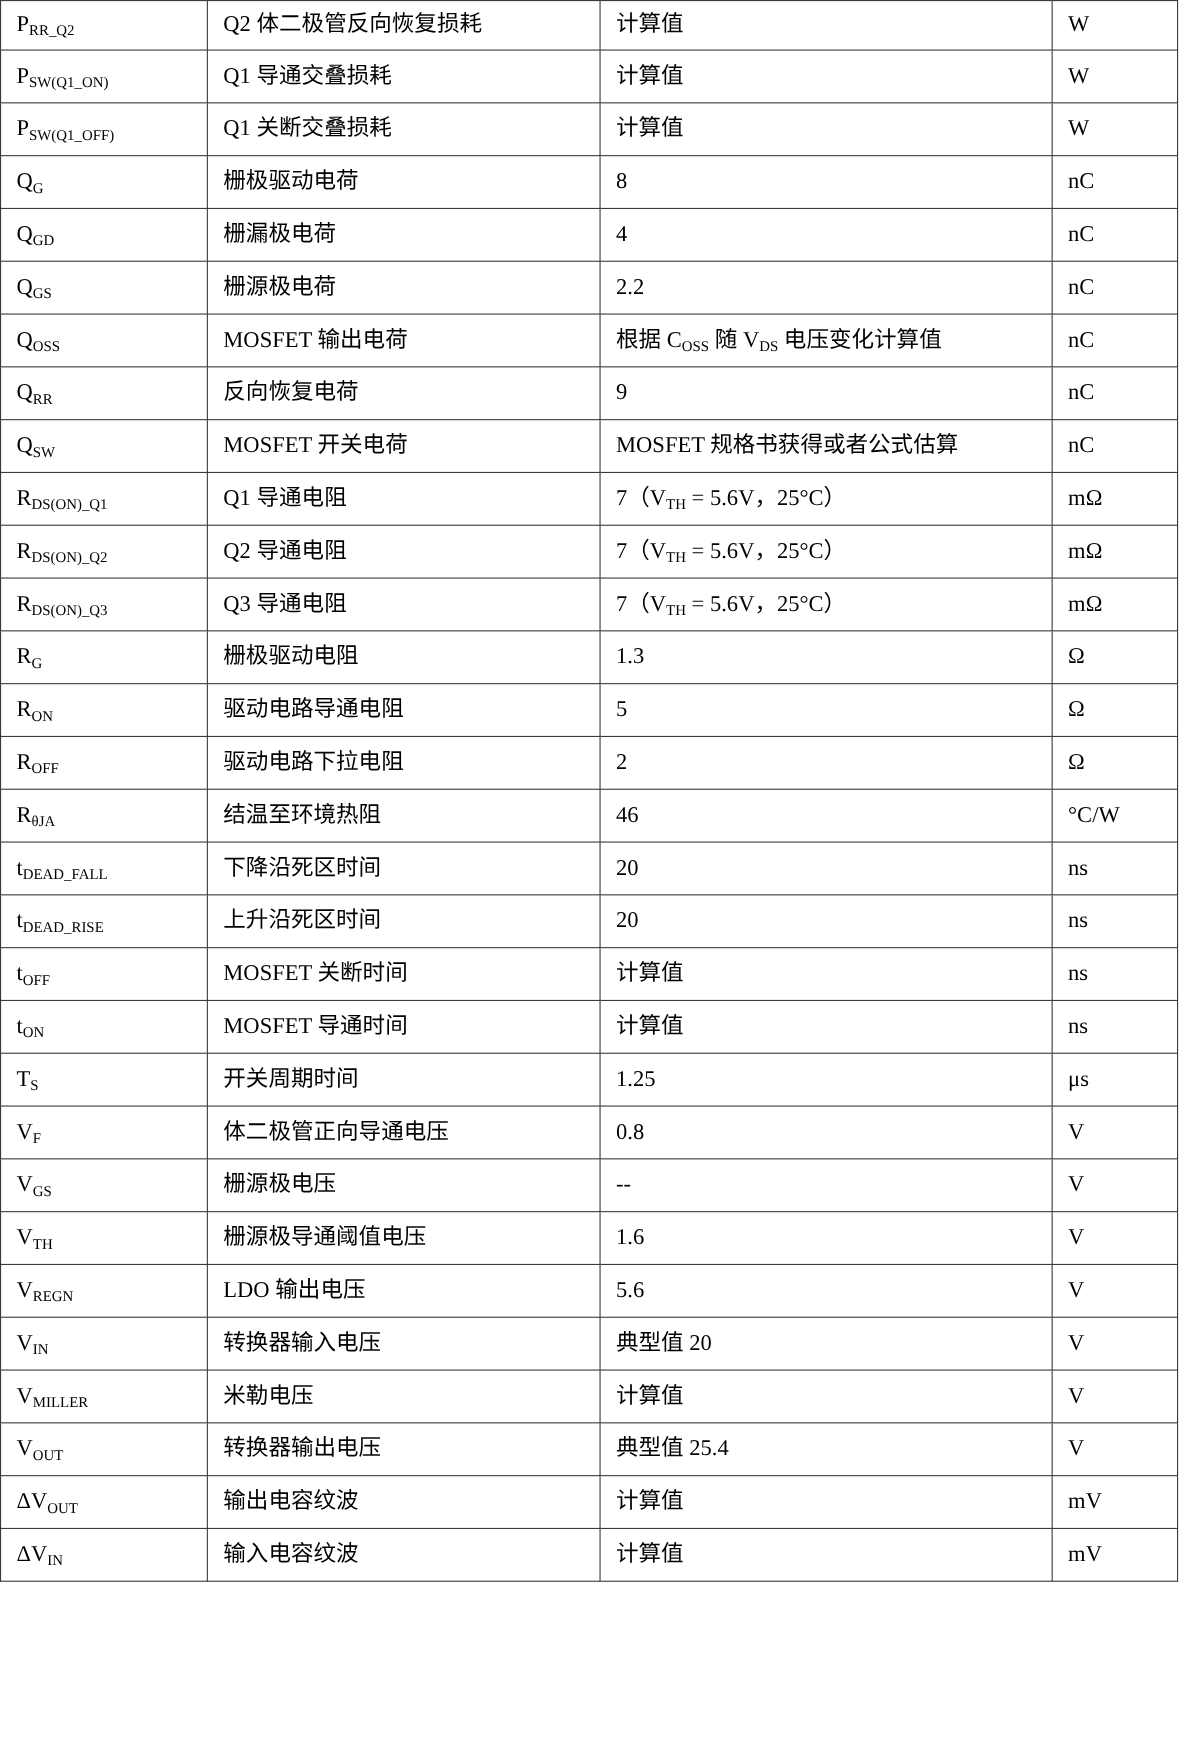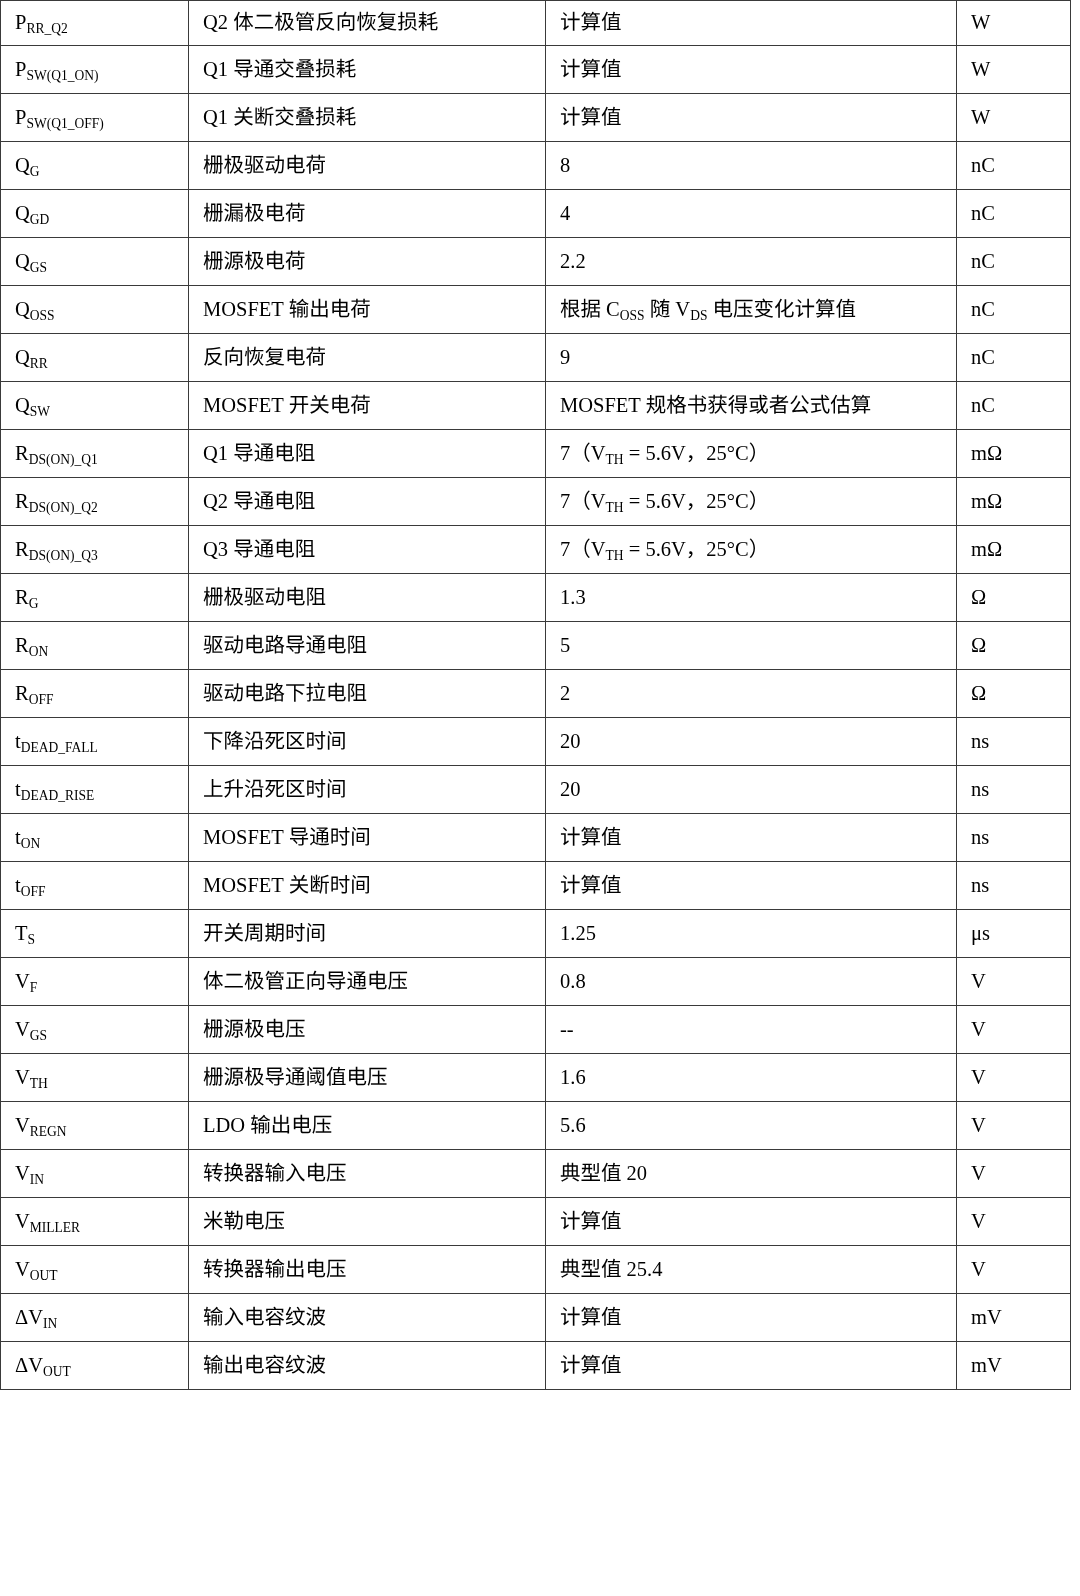--- a/index.html
+++ b/index.html
@@ -165,40 +165,46 @@
           <td class="val cjk">5</td>
           <td class="unit">Ω</td>
         </tr>
         <tr>
           <td class="sym"><span>R</span><sub>OFF</sub></td>
           <td class="desc cjk">驱动电路下拉电阻</td>
           <td class="val cjk">2</td>
           <td class="unit">Ω</td>
         </tr>
         <tr>
+          <td class="sym"><span>R</span><sub>θJA</sub></td>
+          <td class="desc cjk">结温至环境热阻</td>
+          <td class="val cjk">46</td>
+          <td class="unit">°C/W</td>
+        </tr>
+        <tr>
           <td class="sym"><span>t</span><sub>DEAD_FALL</sub></td>
           <td class="desc cjk">下降沿死区时间</td>
           <td class="val cjk">20</td>
           <td class="unit">ns</td>
         </tr>
         <tr>
           <td class="sym"><span>t</span><sub>DEAD_RISE</sub></td>
           <td class="desc cjk">上升沿死区时间</td>
           <td class="val cjk">20</td>
           <td class="unit">ns</td>
         </tr>
         <tr>
+          <td class="sym"><span>t</span><sub>OFF</sub></td>
+          <td class="desc cjk">MOSFET 关断时间</td>
+          <td class="val cjk">计算值</td>
+          <td class="unit">ns</td>
+        </tr>
+        <tr>
           <td class="sym"><span>t</span><sub>ON</sub></td>
           <td class="desc cjk">MOSFET 导通时间</td>
-          <td class="val cjk">计算值</td>
-          <td class="unit">ns</td>
-        </tr>
-        <tr>
-          <td class="sym"><span>t</span><sub>OFF</sub></td>
-          <td class="desc cjk">MOSFET 关断时间</td>
           <td class="val cjk">计算值</td>
           <td class="unit">ns</td>
         </tr>
         <tr>
           <td class="sym"><span>T</span><sub>S</sub></td>
           <td class="desc cjk">开关周期时间</td>
           <td class="val cjk">1.25</td>
           <td class="unit">μs</td>
         </tr>
         <tr>
@@ -237,26 +243,26 @@
           <td class="val cjk">计算值</td>
           <td class="unit">V</td>
         </tr>
         <tr>
           <td class="sym"><span>V</span><sub>OUT</sub></td>
           <td class="desc cjk">转换器输出电压</td>
           <td class="val cjk">典型值 25.4</td>
           <td class="unit">V</td>
         </tr>
         <tr>
+          <td class="sym"><span>ΔV</span><sub>OUT</sub></td>
+          <td class="desc cjk">输出电容纹波</td>
+          <td class="val cjk">计算值</td>
+          <td class="unit">mV</td>
+        </tr>
+        <tr>
           <td class="sym"><span>ΔV</span><sub>IN</sub></td>
           <td class="desc cjk">输入电容纹波</td>
-          <td class="val cjk">计算值</td>
-          <td class="unit">mV</td>
-        </tr>
-        <tr>
-          <td class="sym"><span>ΔV</span><sub>OUT</sub></td>
-          <td class="desc cjk">输出电容纹波</td>
           <td class="val cjk">计算值</td>
           <td class="unit">mV</td>
         </tr>
       </tbody>
   </table>
 </div>
 
 </body></html>

